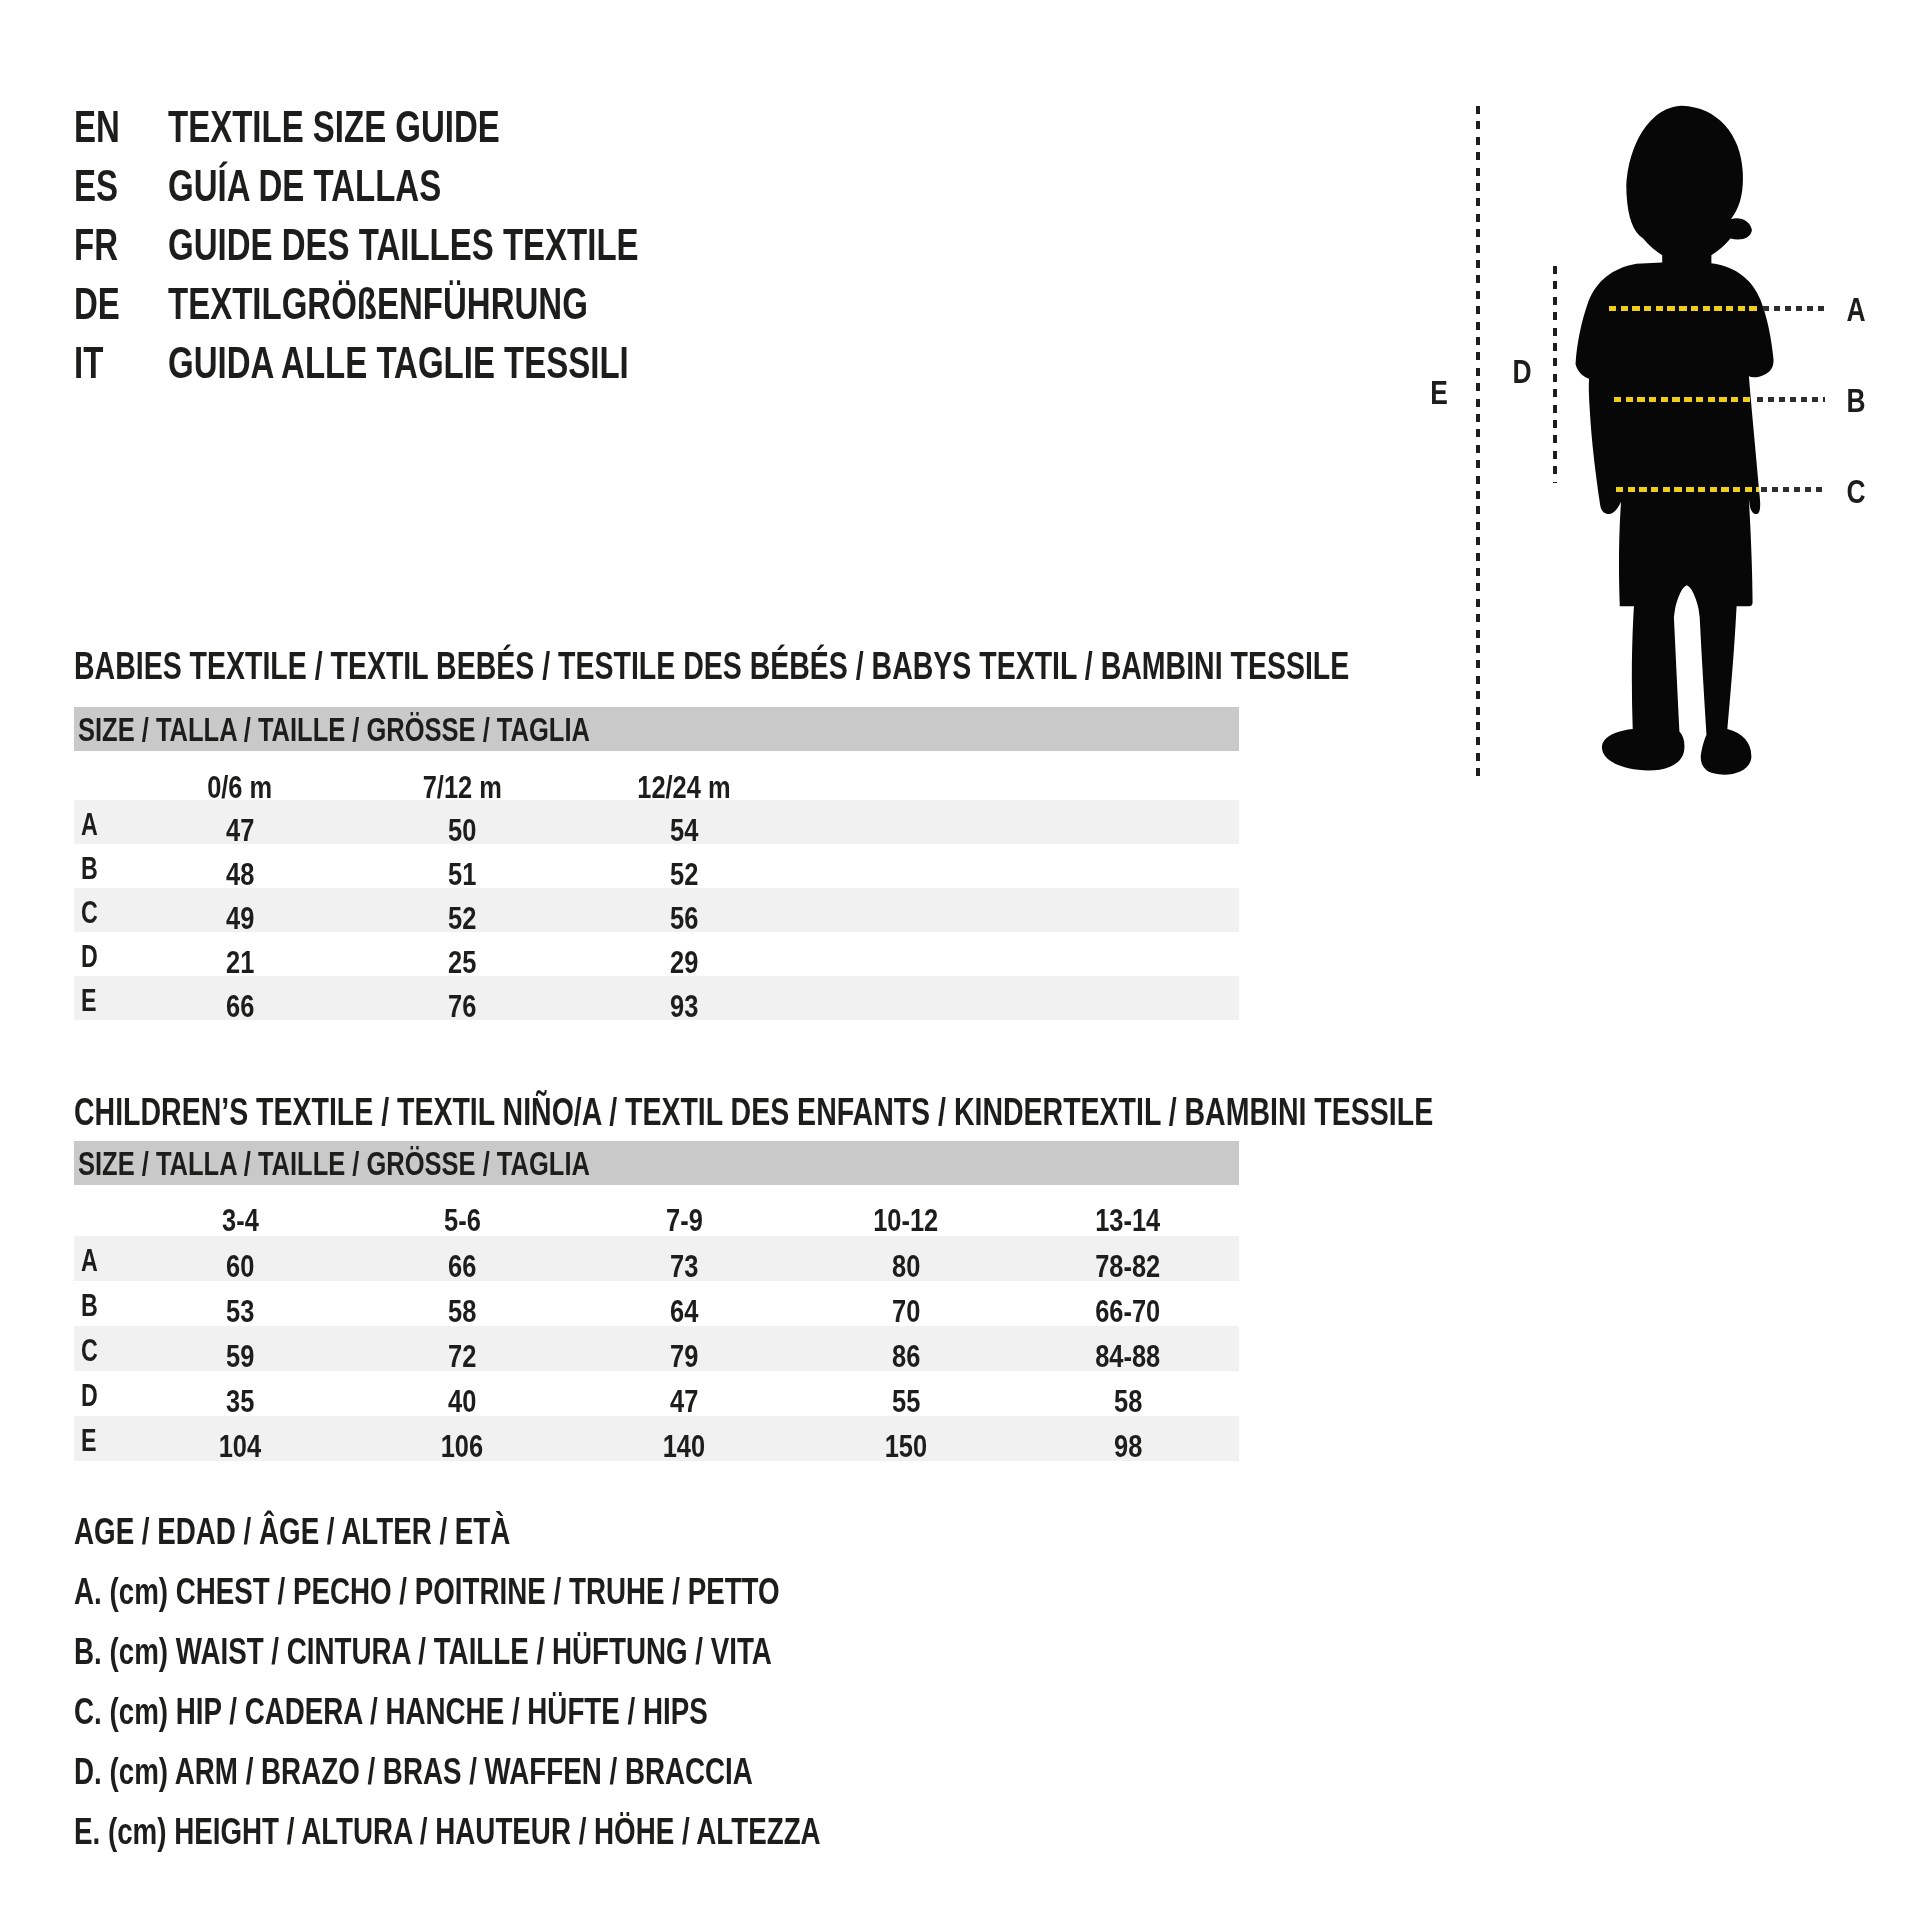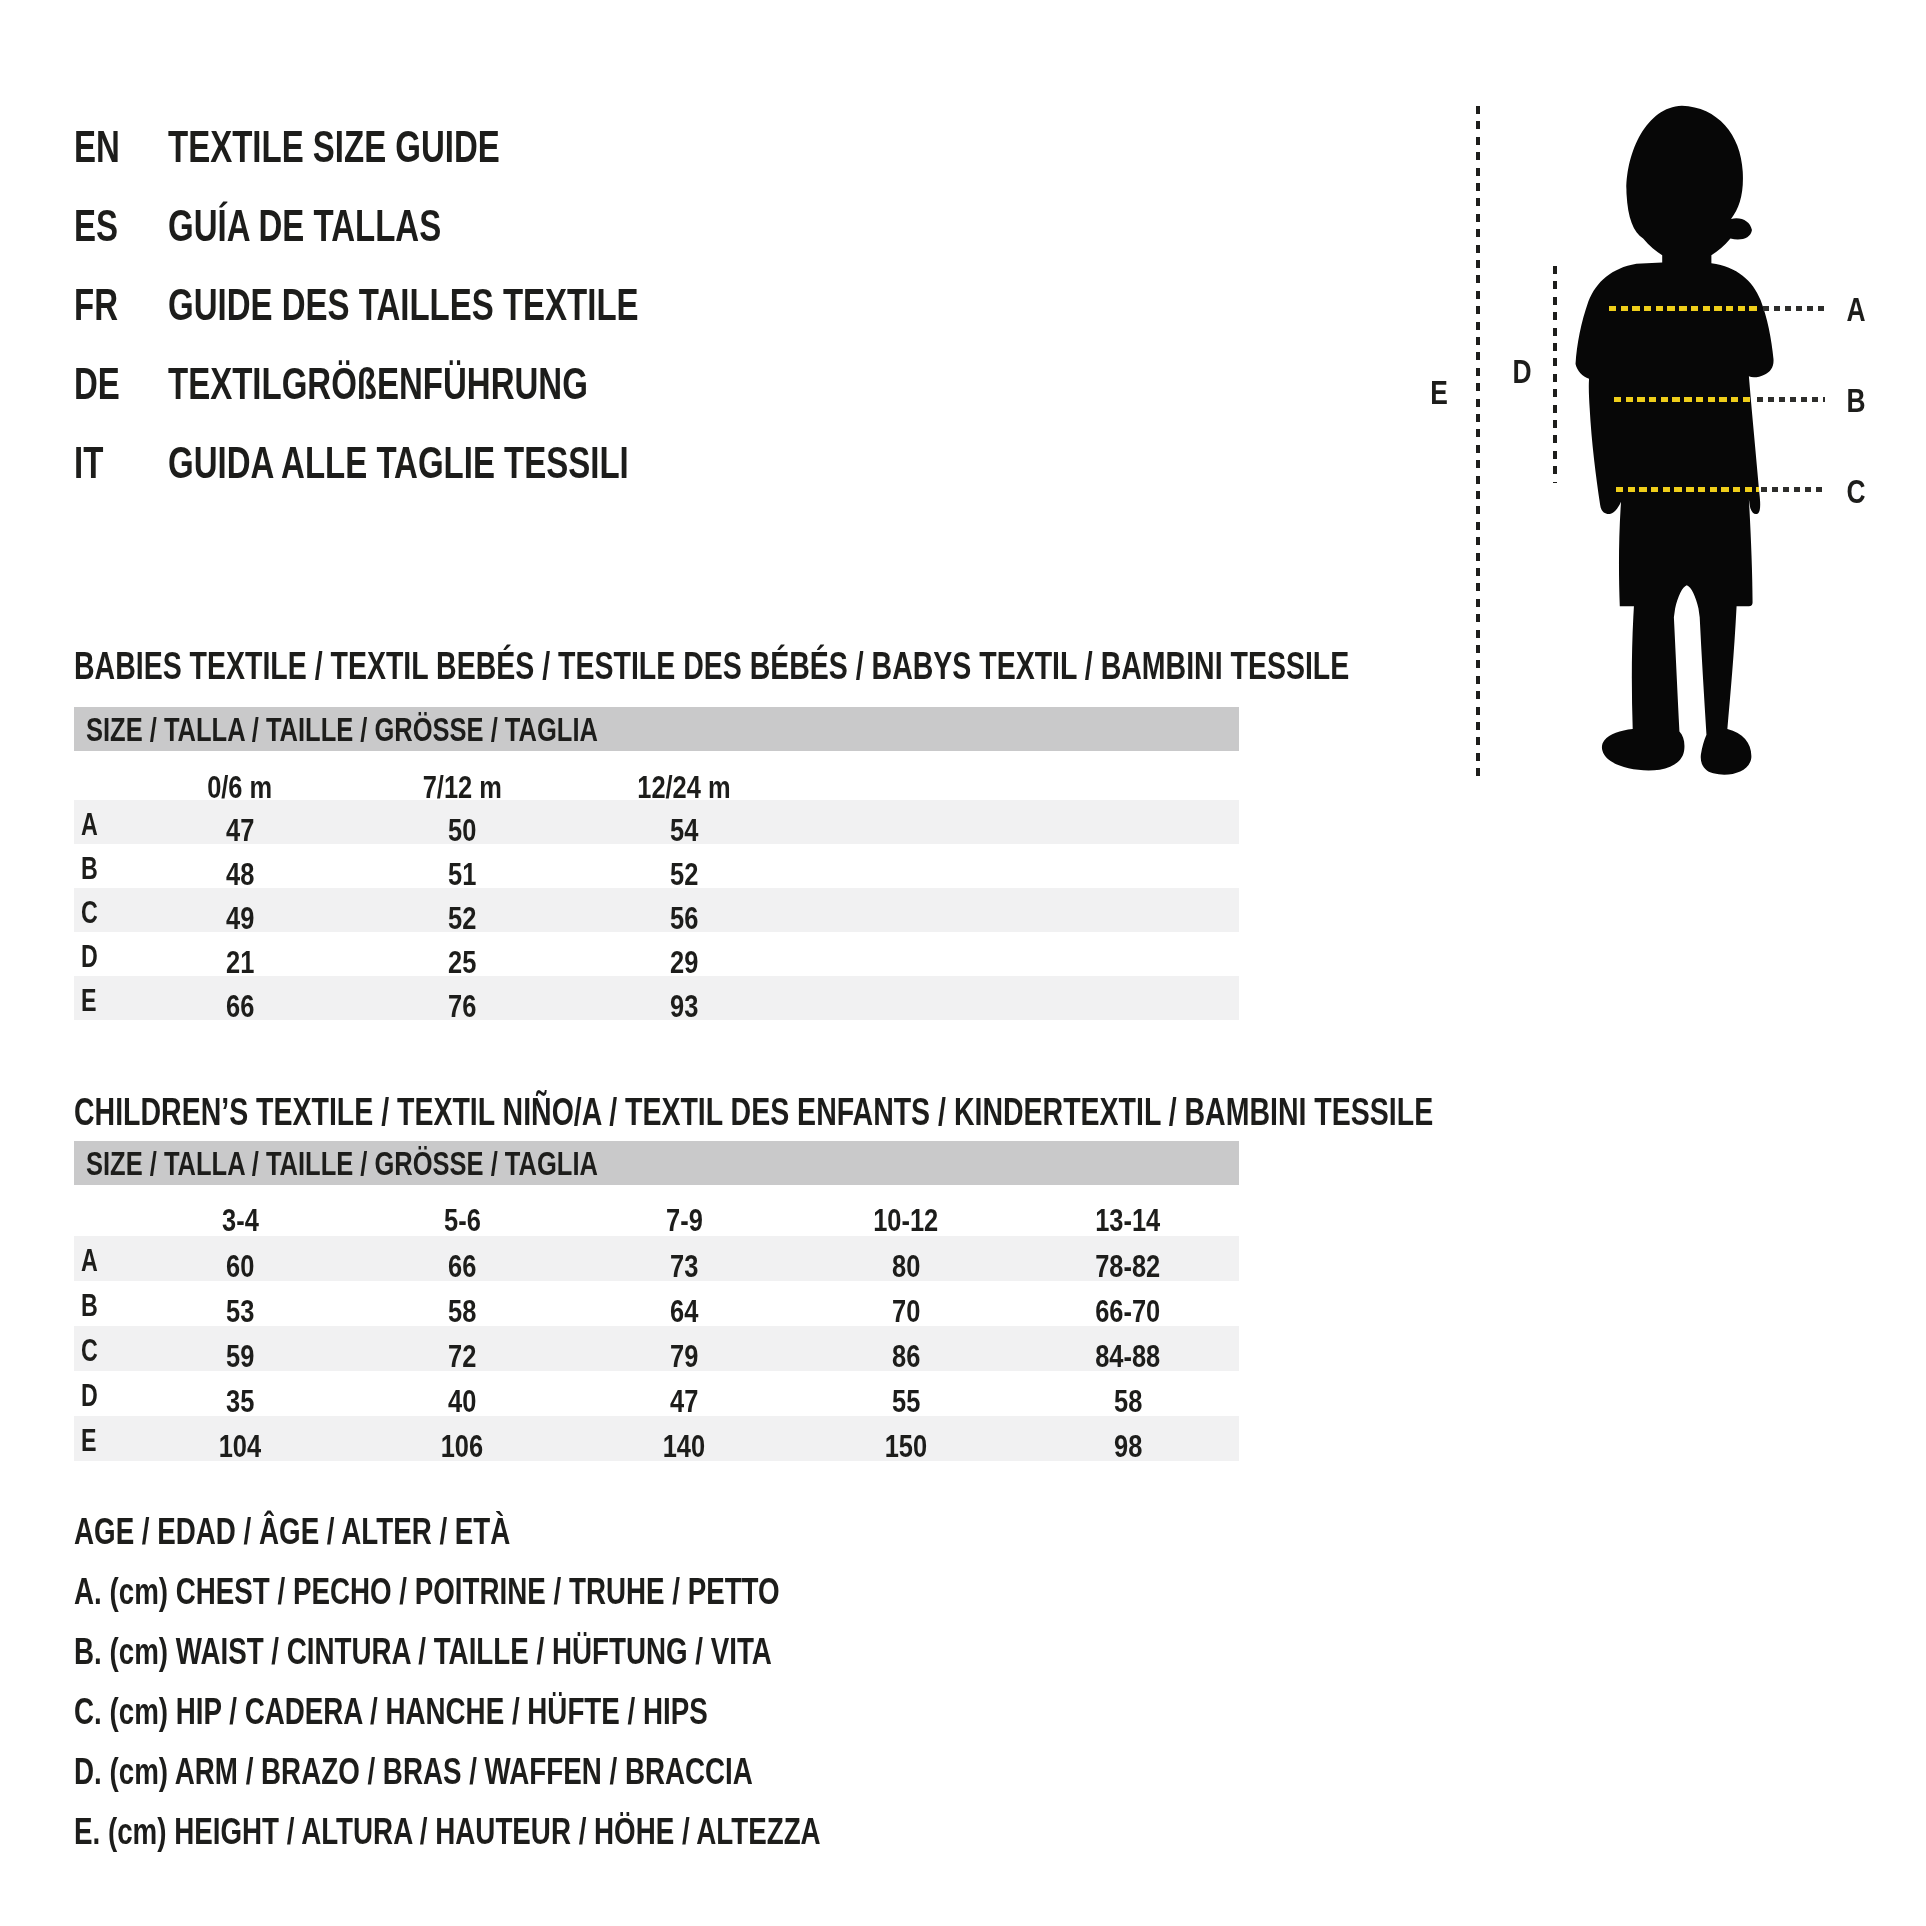--- a/index.html
+++ b/index.html
@@ -7,37 +7,37 @@
     position:relative;width:1926px;height:1926px;background:#ffffff;
     font-family:"Liberation Sans","DejaVu Sans",sans-serif;color:#1d1d1b;overflow:hidden;
   }
   
   .cnd{display:inline-block;white-space:nowrap;transform:scaleX(.75);transform-origin:0 50%;}
   .cndc{display:inline-block;white-space:nowrap;transform:scaleX(.82);transform-origin:50% 50%;}
   .sx80{transform:scaleX(.80);}
 
   
   .lang{position:absolute;left:74px;top:97px;}
-  .lang-row{display:flex;height:59px;align-items:center;font-size:44px;font-weight:700;margin-top:20px;}
+  .lang-row{display:flex;height:59px;align-items:center;font-size:44px;font-weight:700;}
   .lang-code{width:94px;}
 
   
   .vdash{position:absolute;width:3.7px;background:repeating-linear-gradient(to bottom,#1d1d1b 0 8px,transparent 8px 15.4px);}
   .vdash-e{left:1476px;top:106px;height:673px;}
   .vdash-d{left:1553px;top:266px;height:217px;}
   .hdash-y{position:absolute;height:5px;background:repeating-linear-gradient(to right,#EFCE1A 0 7.4px,transparent 7.4px 11.7px);}
   .hdash-k{position:absolute;height:5px;background:repeating-linear-gradient(to right,#2d2d2b 0 6.2px,transparent 6.2px 11px);}
   .fig-label{position:absolute;width:44px;height:35px;display:flex;align-items:center;justify-content:center;
              font-size:33px;font-weight:700;}
   .silhouette{position:absolute;left:1570px;top:100px;width:209px;height:681px;}
 
   
   .sec-heading{position:absolute;left:74px;height:47px;display:flex;align-items:flex-end;font-size:38px;font-weight:700;}
   .size-bar{position:absolute;left:74px;width:1165px;height:44px;background:#c9c9ca;
-            display:flex;align-items:center;padding-left:12px;box-sizing:border-box;
+            display:flex;align-items:center;padding-left:4px;box-sizing:border-box;
             font-size:34px;font-weight:700;}
 
   
   .tbl{position:absolute;left:74px;width:1165px;}
   .trow{display:grid;grid-template-columns:55px repeat(5,222px);align-items:center;}
   .tbl-babies .trow{height:44px;}
   .tbl-children .trow{height:45px;}
   .tbl-babies .thead{height:43px;}
   .tbl-children .thead{height:46px;}
   .alt{background:#f1f1f2;}

